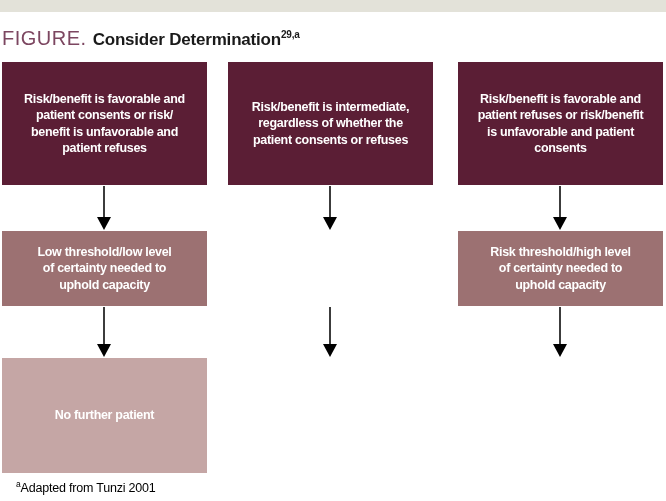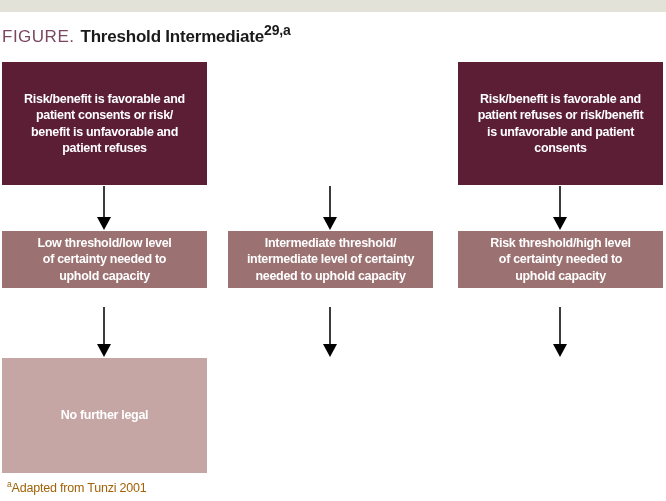--- a/index.html
+++ b/index.html
@@ -17,33 +17,33 @@
     width: 666px; height: 12px;
     background: #e3e2d9;
   }
   .title-row {
     position: absolute;
     left: 2px; top: 27px;
     white-space: nowrap;
   }
   .fig-label {
     color: #7c4660;
-    font-size: 17px;
+    font-size: 20px;
     font-weight: 400;
     letter-spacing: 0.5px;
   }
   .fig-title {
     color: #1a1a1a;
     font-size: 17px;
     font-weight: 700;
     letter-spacing: -0.2px;
     margin-left: 6px;
   }
   .fig-title sup {
-    font-size: 14px;
+    font-size: 10px;
     font-weight: 700;
     vertical-align: super;
     line-height: 0;
   }
   .box {
     position: absolute;
     width: 205px;
     display: flex;
     align-items: center;
     justify-content: center;
@@ -57,21 +57,21 @@
     padding: 0 5px;
     box-sizing: border-box;
   }
   .dark   { background: #5b1e35; }
   .mid    { background: #9c7172; }
   .light  { background: #c5a6a5; }
   .col1 { left: 2px; }
   .col2 { left: 228px; }
   .col3 { left: 458px; }
   .row1 { top: 62px;  height: 123px; }
-  .row2 { top: 231px; height: 57px; }
+  .row2 { top: 231px; height: 75px; }
   .row3 { top: 358px; height: 115px; }
   .arrow {
     position: absolute;
     width: 14px;
     display: flex;
     flex-direction: column;
     align-items: center;
   }
   .arrow .shaft {
     width: 0;
@@ -84,65 +84,65 @@
     border-right: 7px solid transparent;
     border-top: 13px solid #000000;
   }
   .a-col1 { left: 97px; }
   .a-col2 { left: 323px; }
   .a-col3 { left: 553px; }
   .a-row1 { top: 186px; height: 44px; }
   .a-row2 { top: 307px; height: 50px; }
   .footnote {
     position: absolute;
-    left: 7px; top: 481px;
-    color: #a16207;
+    left: 16px; top: 481px;
+    color: #000000;
     font-size: 12.5px;
     letter-spacing: -0.2px;
   }
   .footnote sup {
     font-size: 8.5px;
     vertical-align: super;
     line-height: 0;
   }
 </style>
 </head>
 <body>
 
 <div class="page">
   <div class="topbar"></div>
 
   <div class="title-row">
-    <span class="fig-label">FIGURE.</span><span class="fig-title"><span>Threshold Intermediate</span><sup>29,a</sup></span>
+    <span class="fig-label">FIGURE.</span><span class="fig-title"><span>Consider Determination</span><sup>29,a</sup></span>
   </div>
 
   <div class="box dark col1 row1">Risk/benefit is favorable and
 patient consents or risk/
 benefit is unfavorable and
 patient refuses</div>
   <div class="arrow a-col1 a-row1">
       <div class="shaft"></div>
       <div class="head"></div>
     </div>
   <div class="box mid col1 row2">Low threshold/low level
 of certainty needed to
 uphold capacity</div>
   <div class="arrow a-col1 a-row2">
       <div class="shaft"></div>
       <div class="head"></div>
     </div>
-  <div class="box light col1 row3">No further legal</div>
+  <div class="box light col1 row3">No further patient</div>
 
+  <div class="box dark col2 row1">Risk/benefit is intermediate,
+regardless of whether the
+patient consents or refuses</div>
   <div class="arrow a-col2 a-row1">
       <div class="shaft"></div>
       <div class="head"></div>
     </div>
-  <div class="box mid col2 row2">Intermediate threshold/
-intermediate level of certainty
-needed to uphold capacity</div>
   <div class="arrow a-col2 a-row2">
       <div class="shaft"></div>
       <div class="head"></div>
     </div>
 
   <div class="box dark col3 row1">Risk/benefit is favorable and
 patient refuses or risk/benefit
 is unfavorable and patient
 consents</div>
   <div class="arrow a-col3 a-row1">

